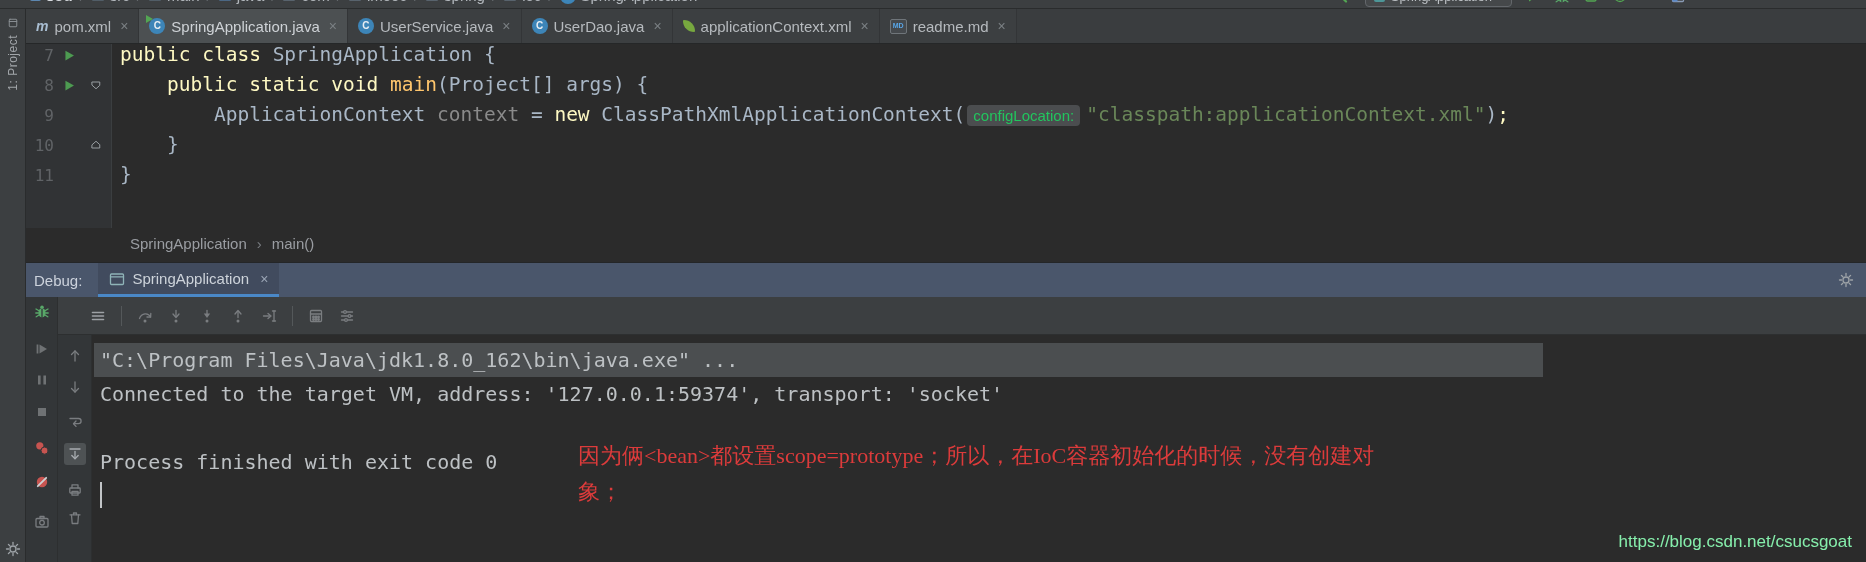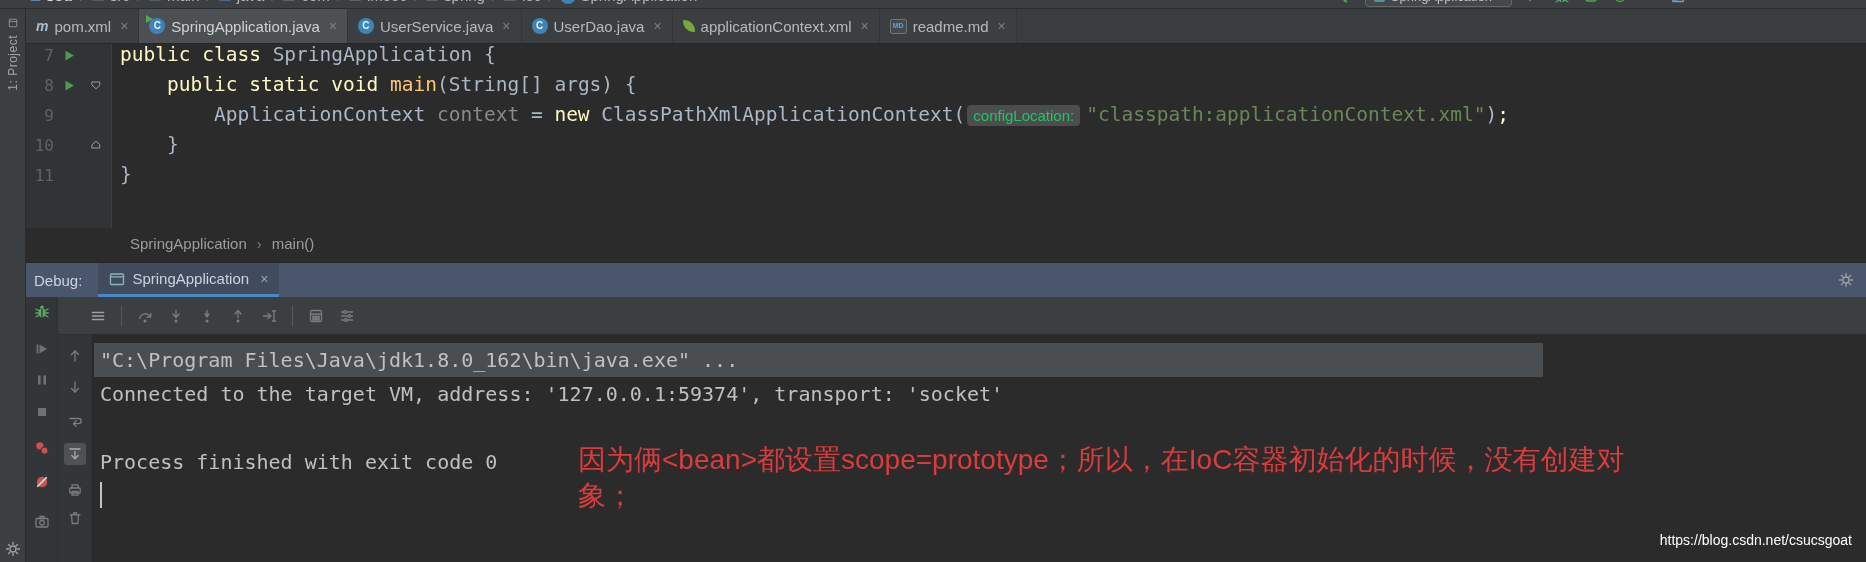--- a/index.html
+++ b/index.html
@@ -87,25 +87,25 @@
   .strip2>.ic:nth-child(5){margin-top:17px}.strip2>.ic:nth-child(6){margin-top:12px}
   .ic[data-name="scroll-to-end-icon"]{background:#4e5254;border-radius:3px;padding:3px}
 
   .console{position:absolute;left:66px;top:72px;right:0;bottom:0;background:#2b2b2b;overflow:hidden;
            font-family:"DejaVu Sans Mono","Liberation Mono",monospace;font-size:20px;color:#bdc1c4;
            padding:8px 0 0 8px}
   .cline{height:34px;line-height:34px;white-space:pre}
   .cline.hl{background:#4b4e50;width:1449px;margin-left:-6px;padding-left:6px}
   .caret{display:inline-block;width:2px;height:26px;background:#c2c5c7;vertical-align:-5px}
 
-  .anno{position:absolute;font-family:Liberation Sans, sans-serif;font-size:28px;color:#dc3b3b;
+  .anno{position:absolute;font-family:Liberation Serif, serif;font-size:22px;color:#dc3b3b;
         white-space:nowrap;z-index:8}
   #anno1{left:578px;top:441px}
   #anno2{left:578px;top:477px}
-  .watermark{position:absolute;right:14px;top:532px;font-size:14px;color:#ffffff;z-index:8}
+  .watermark{position:absolute;right:14px;top:532px;font-size:17px;color:#86efac;z-index:8}
 
   .clsic{position:relative;display:inline-flex;width:16px;height:16px;border-radius:50%;background:#3d85b8;
          color:#e8eef3;font-size:10px;font-weight:bold;align-items:center;justify-content:center;
          font-family:"Liberation Sans",sans-serif}
   .runov{position:absolute;left:-3px;top:-3px;width:0;height:0;border-top:4px solid transparent;
          border-bottom:4px solid transparent;border-left:7px solid #53a653}
   .mvic{display:inline-block;font-weight:bold;font-style:italic;font-size:14px;color:#a9bed2;line-height:1}
   .leafic{display:inline-block;width:12px;height:12px;background:#77a83f;border-radius:1px 100% 1px 100%}
   .mdic{display:inline-flex;width:17px;height:15px;background:#45494d;border:1px solid #6f757a;border-radius:2px;
         color:#58a6e8;font-size:7px;font-weight:bold;align-items:center;justify-content:center;
@@ -366,21 +366,21 @@
         </span>
       </div>
       <div class="gutter-row" data-name="gutter-row">
         <span class="gr-num" data-name="line-number">11</span>
         <span class="gr-run" data-name="gutter-spacer"></span>
         <span class="gr-fold" data-name="gutter-spacer"></span>
       </div>
     </div>
   <div class="code" id="code" data-name="editor-code-area">
       <div class="code-line" data-name="code-line"><span class="tk-kw" data-name="code-token">public class </span><span class="tk-pl" data-name="code-token">SpringApplication </span><span class="tk-pl" data-name="code-token">{</span></div>
-      <div class="code-line" data-name="code-line"><span class="tk-pl" data-name="code-token">    </span><span class="tk-kw" data-name="code-token">public static void </span><span class="tk-fn" data-name="code-token">main</span><span class="tk-pl" data-name="code-token">(String[] args) {</span></div>
+      <div class="code-line" data-name="code-line"><span class="tk-pl" data-name="code-token">    </span><span class="tk-kw" data-name="code-token">public static void </span><span class="tk-fn" data-name="code-token">main</span><span class="tk-pl" data-name="code-token">(Project[] args) {</span></div>
       <div class="code-line" data-name="code-line"><span class="tk-pl" data-name="code-token">        </span><span class="tk-pl" data-name="code-token">ApplicationContext </span><span class="tk-un" data-name="code-token">context </span><span class="tk-pl" data-name="code-token">= </span><span class="tk-kw" data-name="code-token">new </span><span class="tk-pl" data-name="code-token">ClassPathXmlApplicationContext(</span><span class="tk-hint" data-name="code-token">configLocation:</span><span class="tk-str" data-name="code-token">"classpath:applicationContext.xml"</span><span class="tk-pl" data-name="code-token">)</span><span class="tk-kw" data-name="code-token">;</span></div>
       <div class="code-line" data-name="code-line"><span class="tk-pl" data-name="code-token">    }</span></div>
       <div class="code-line" data-name="code-line"><span class="tk-pl" data-name="code-token">}</span></div>
     </div>
 </div>
 
 <div class="crumbbar" data-name="editor-breadcrumb">
   <span data-name="breadcrumb-class">SpringApplication</span>
   <span class="sep" data-name="breadcrumb-separator">›</span>
   <span data-name="breadcrumb-method">main()</span>

